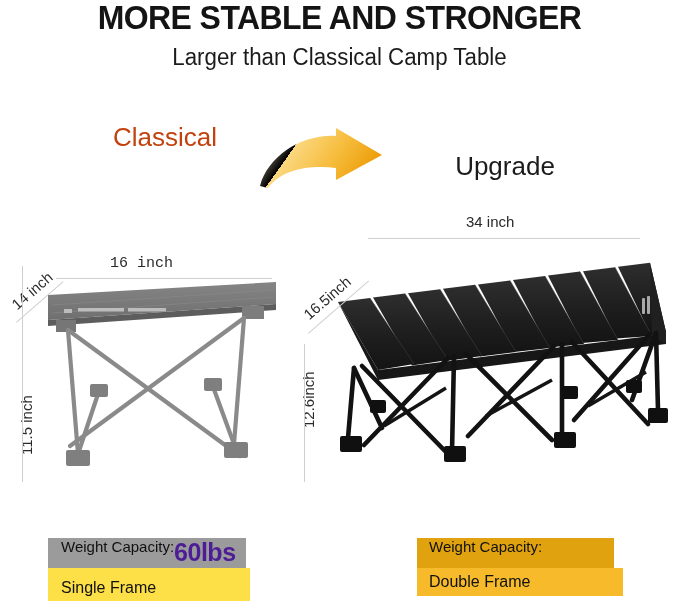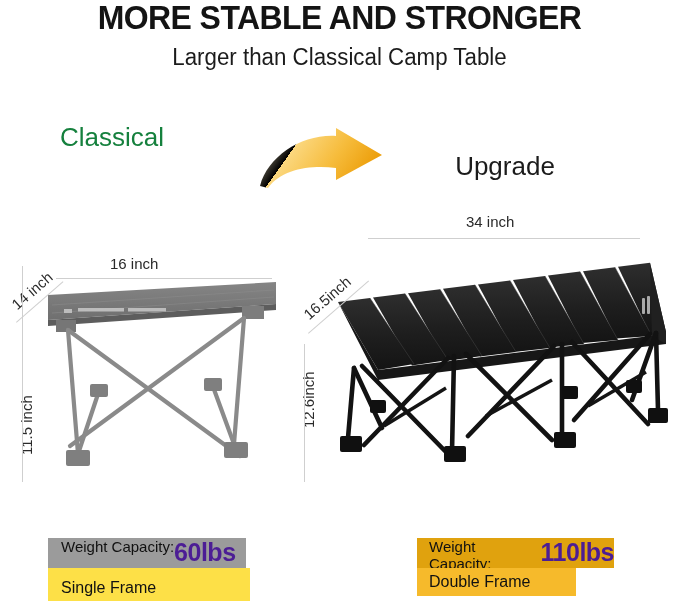--- a/index.html
+++ b/index.html
@@ -13,22 +13,22 @@
     font-size:34px;font-weight:bold;letter-spacing:-0.6px;
     color:#141414;white-space:nowrap;
     transform:scaleX(.94);transform-origin:50% 50%;
   }
   #subtitle{
     position:absolute;left:0;top:44px;width:679px;text-align:center;
     font-size:23px;font-weight:normal;color:#1b1b1b;white-space:nowrap;
     transform:scaleX(.97);transform-origin:50% 50%;
   }
   #label-classical{
-    position:absolute;left:60px;top:122px;width:210px;text-align:left;
-    font-size:26px;color:#15803d;
+    position:absolute;left:60px;top:122px;width:210px;text-align:center;
+    font-size:26px;color:#c2410c;
   }
   #label-upgrade{
     position:absolute;left:400px;top:122px;width:210px;text-align:center;
     font-size:26px;color:#1b1b1b;margin-top:29px;
   }
 
   
   .dim{position:absolute;font-size:15px;color:#2a2a2a;white-space:nowrap;}
   .rot-vert{transform:rotate(-90deg);transform-origin:0 0;}
   .rot-diag{transform:rotate(-41deg);transform-origin:0 0;}
@@ -40,21 +40,21 @@
   
   .cap-top{position:absolute;display:flex;align-items:flex-start;box-sizing:border-box;}
   .cap-bot{position:absolute;display:flex;align-items:center;box-sizing:border-box;}
   .cap-label{font-size:15px;color:#111;}
   .cap-value{font-size:25px;font-weight:bold;color:#4c1d95;letter-spacing:-0.5px;}
   .cap-frame{font-size:16px;color:#111;}
 
   #cap-left-top{left:48px;top:538px;width:198px;height:30px;background:#9b9b9b;padding-left:13px;}
   #cap-left-bot{left:48px;top:568px;width:202px;height:40px;background:#fde047;padding-left:13px;}
   #cap-right-top{left:417px;top:538px;width:197px;height:30px;background:#e0a20e;padding-left:12px;}
-  #cap-right-bot{left:417px;top:568px;width:159px;height:28px;background:#f6ba2b;padding-left:12px;}
+  #cap-right-bot{left:417px;top:568px;width:206px;height:28px;background:#f6ba2b;padding-left:12px;}
 
   svg{display:block;}
   .art{position:absolute;}
 </style>
 </head>
 <body>
 
 <div class="stage">
 
   <div id="title">MORE STABLE AND STRONGER</div>
@@ -116,21 +116,21 @@
 
       <g fill="#7f7f7f">
         <rect x="78" y="126" width="18" height="13" rx="2"></rect>
         <rect x="192" y="120" width="18" height="13" rx="2"></rect>
         <rect x="54" y="192" width="24" height="16" rx="2"></rect>
         <rect x="212" y="184" width="24" height="16" rx="2"></rect>
       </g>
     </svg>
   </div>
 
-  <div class="dim" id="dim-left-width" style="left:110px;top:255px;">16 inch</div>
+  <div class="dim" id="dim-left-width" style="left:110px;top:255px;font-family:Liberation Mono, monospace;">16 inch</div>
   <div class="guide guide-h" style="left:56px;top:278px;width:216px;"></div>
 
   <div class="dim rot-diag" style="left:8px;top:300px;">14 inch</div>
   <div class="guide-diag" style="left:16px;top:322px;width:62px;transform:rotate(-41deg);"></div>
 
   <div class="dim rot-vert" style="left:18px;top:455px;">11.5 inch</div>
   <div class="guide guide-v" style="left:22px;top:266px;height:216px;"></div>
 
   <div class="art" style="left:326px;top:240px;">
     <svg width="348" height="250" viewBox="0 0 348 250">
@@ -226,19 +226,18 @@
   <div class="cap-top" id="cap-left-top">
     <span class="cap-label">Weight Capacity:</span>
     <span class="cap-value">60lbs</span>
   </div>
   <div class="cap-bot" id="cap-left-bot">
     <span class="cap-frame">Single Frame</span>
   </div>
 
   <div class="cap-top" id="cap-right-top">
     <span class="cap-label">Weight Capacity:</span>
-    <span class="cap-value">110lbs</span>
   </div>
   <div class="cap-bot" id="cap-right-bot">
     <span class="cap-frame">Double Frame</span>
   </div>
 
 </div>
 
 </body></html>

